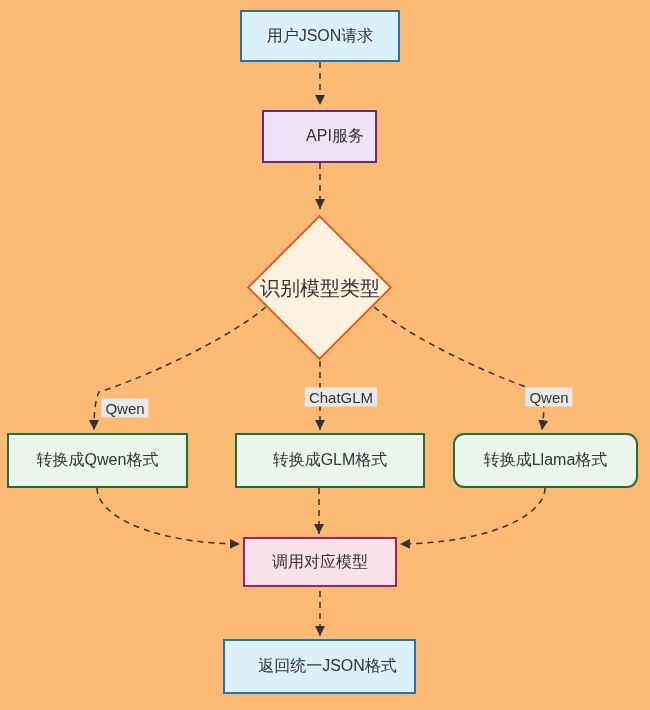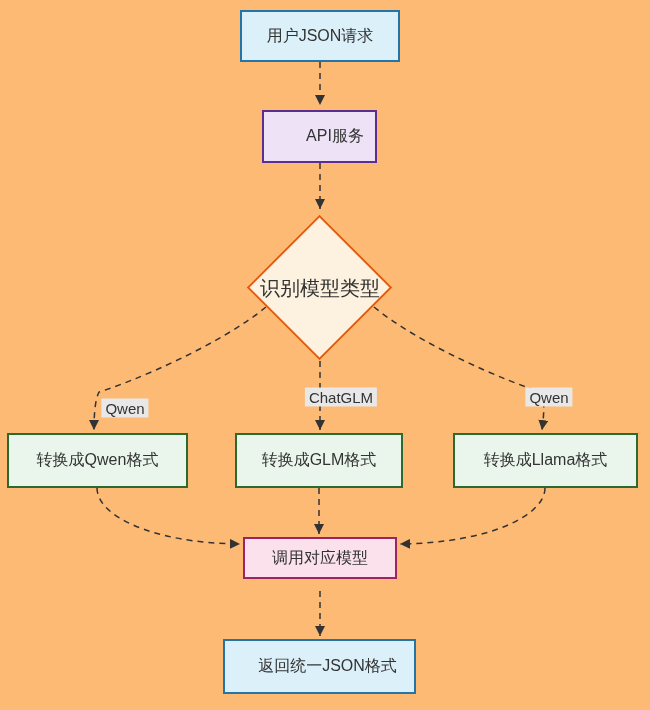--- a/index.html
+++ b/index.html
@@ -108,29 +108,29 @@
   </div>
 
   <span class="edge-label" style="left:97px; top:408px;margin-left:28px;">Qwen</span>
   <span class="edge-label" style="left:341px; top:397px;">ChatGLM</span>
   <span class="edge-label" style="left:549px; top:397px;">Qwen</span>
 
   <div class="node node-green" style="left:7px; top:433px; width:181px; height:55px;">
     <span>转换成Qwen格式</span>
   </div>
 
-  <div class="node node-green" style="left:235px; top:433px; width:168px; height:55px;">
+  <div class="node node-green" style="left:235px; top:433px; width:190px; height:55px;">
     <span>转换成GLM格式</span>
   </div>
 
-  <div class="node node-green" style="left:453px; top:433px; width:185px; height:55px;">
+  <div class="node node-green" style="left:453px; top:433px; width:185px; height:55px;border-radius:11px;">
     <span>转换成Llama格式</span>
   </div>
 
-  <div class="node node-pink" style="left:243px; top:537px; width:154px; height:42px;">
+  <div class="node node-pink" style="left:243px; top:537px; width:154px; height:50px;">
     <span>调用对应模型</span>
   </div>
 
   <div class="node node-blue" style="left:223px; top:639px; width:193px; height:55px;padding-left:16px;">
     <span>返回统一JSON格式</span>
   </div>
 
 </div>
 
 </body></html>

